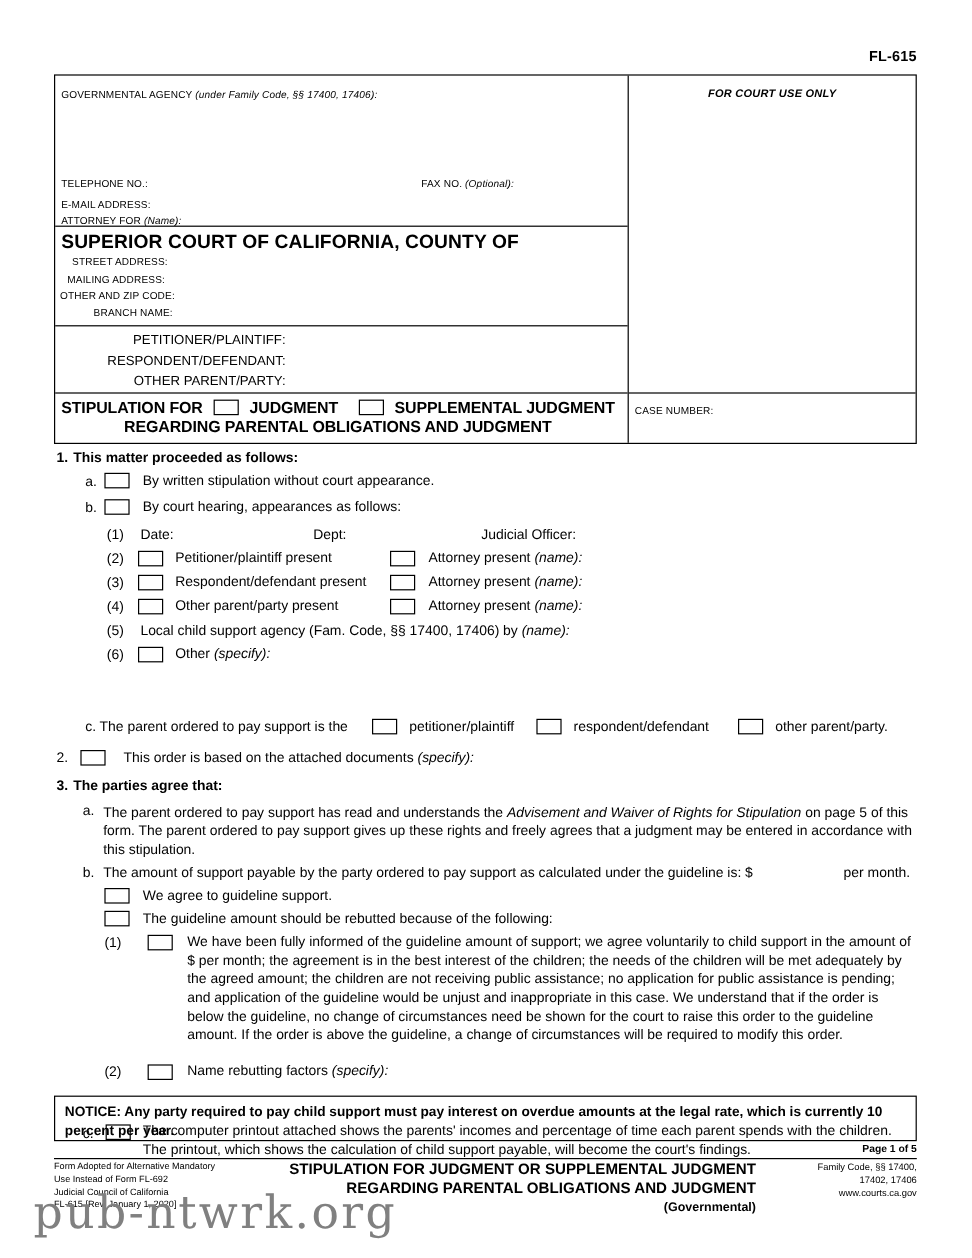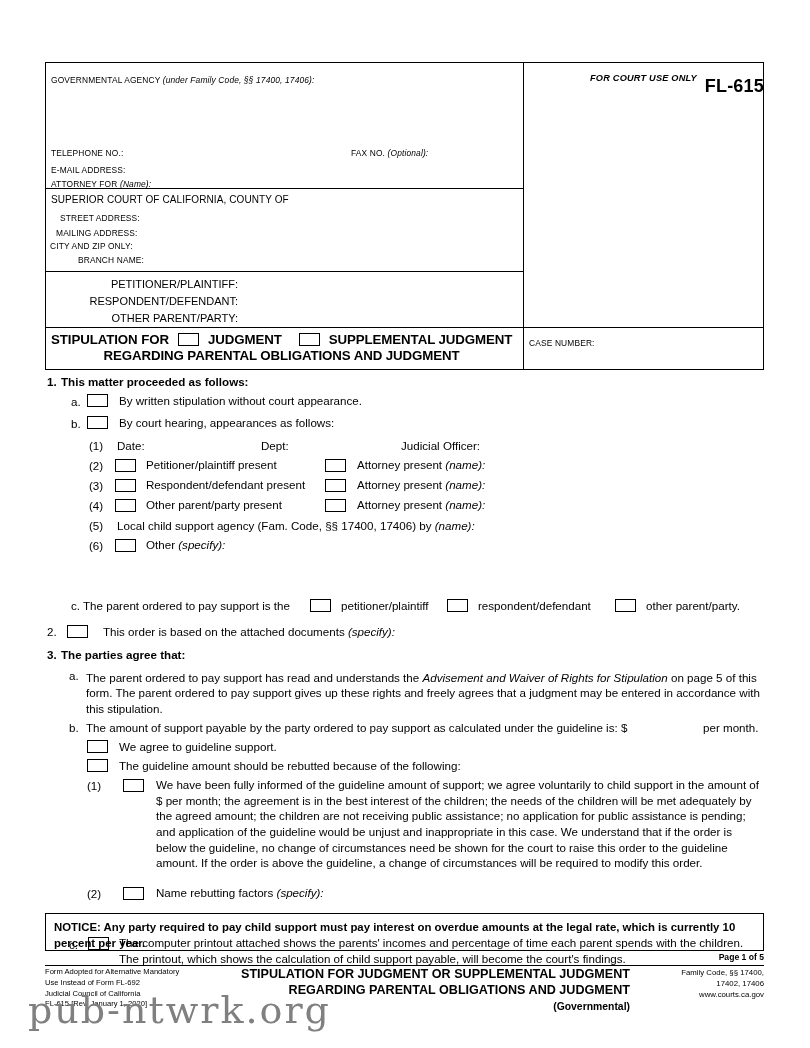--- a/index.html
+++ b/index.html
@@ -20,24 +20,23 @@
     left: 0; top: 0;
     width: 810px;
     height: 1048px;
   }
 
   
   .form-number {
     position: absolute;
     right: 46px;
     top: 40px;
-    font-size: 18px;
+    font-size: 12px;
     font-weight: bold;
     letter-spacing: 0.2px;
-    margin-top: 36px;
   }
 
   
   .caption {
     position: absolute;
     left: 45px;
     top: 62px;
     width: 719px;
     border: 1.6px solid #000;
     box-sizing: border-box;
@@ -77,22 +76,22 @@
   .attfor-line { position: absolute; left: 5px; top: 116px; }
 
   .court-box {
     height: 83px;
     padding: 5px 0 0 5px;
     box-sizing: border-box;
     border-bottom: 1.4px solid #000;
     position: relative;
   }
   .court-title {
-    font-size: 10px;
-    font-weight: normal;
+    font-size: 16px;
+    font-weight: bold;
     letter-spacing: 0.1px;
   }
   .court-sub { position: absolute; font-size: 8.4px; }
   .ad-street  { left: 14px; top: 24px; }
   .ad-mail    { left: 10px; top: 39px; }
   .ad-city    { left: 4px;  top: 52px; }
   .ad-branch  { left: 32px; top: 66px; }
 
   .parties-box {
     height: 56px;
@@ -265,21 +264,21 @@
             <span class="fax-pos"><span>FAX NO.</span> <i>(Optional):</i></span>
           </div>
           <div class="email-line lbl">E-MAIL ADDRESS:</div>
           <div class="attfor-line lbl"><span>ATTORNEY FOR</span> <i>(Name):</i></div>
         </div>
 
         <div class="court-box">
           <div class="court-title">SUPERIOR COURT OF CALIFORNIA, COUNTY OF</div>
           <div class="court-sub lbl ad-street">STREET ADDRESS:</div>
           <div class="court-sub lbl ad-mail">MAILING ADDRESS:</div>
-          <div class="court-sub lbl ad-city">CITY AND ZIP ONLY:</div>
+          <div class="court-sub lbl ad-city">OTHER AND ZIP CODE:</div>
           <div class="court-sub lbl ad-branch">BRANCH NAME:</div>
         </div>
 
         <div class="parties-box">
           <div class="party p1">PETITIONER/PLAINTIFF:</div>
           <div class="party p2">RESPONDENT/DEFENDANT:</div>
           <div class="party p3">OTHER PARENT/PARTY:</div>
         </div>
 
         <div class="title-box">

